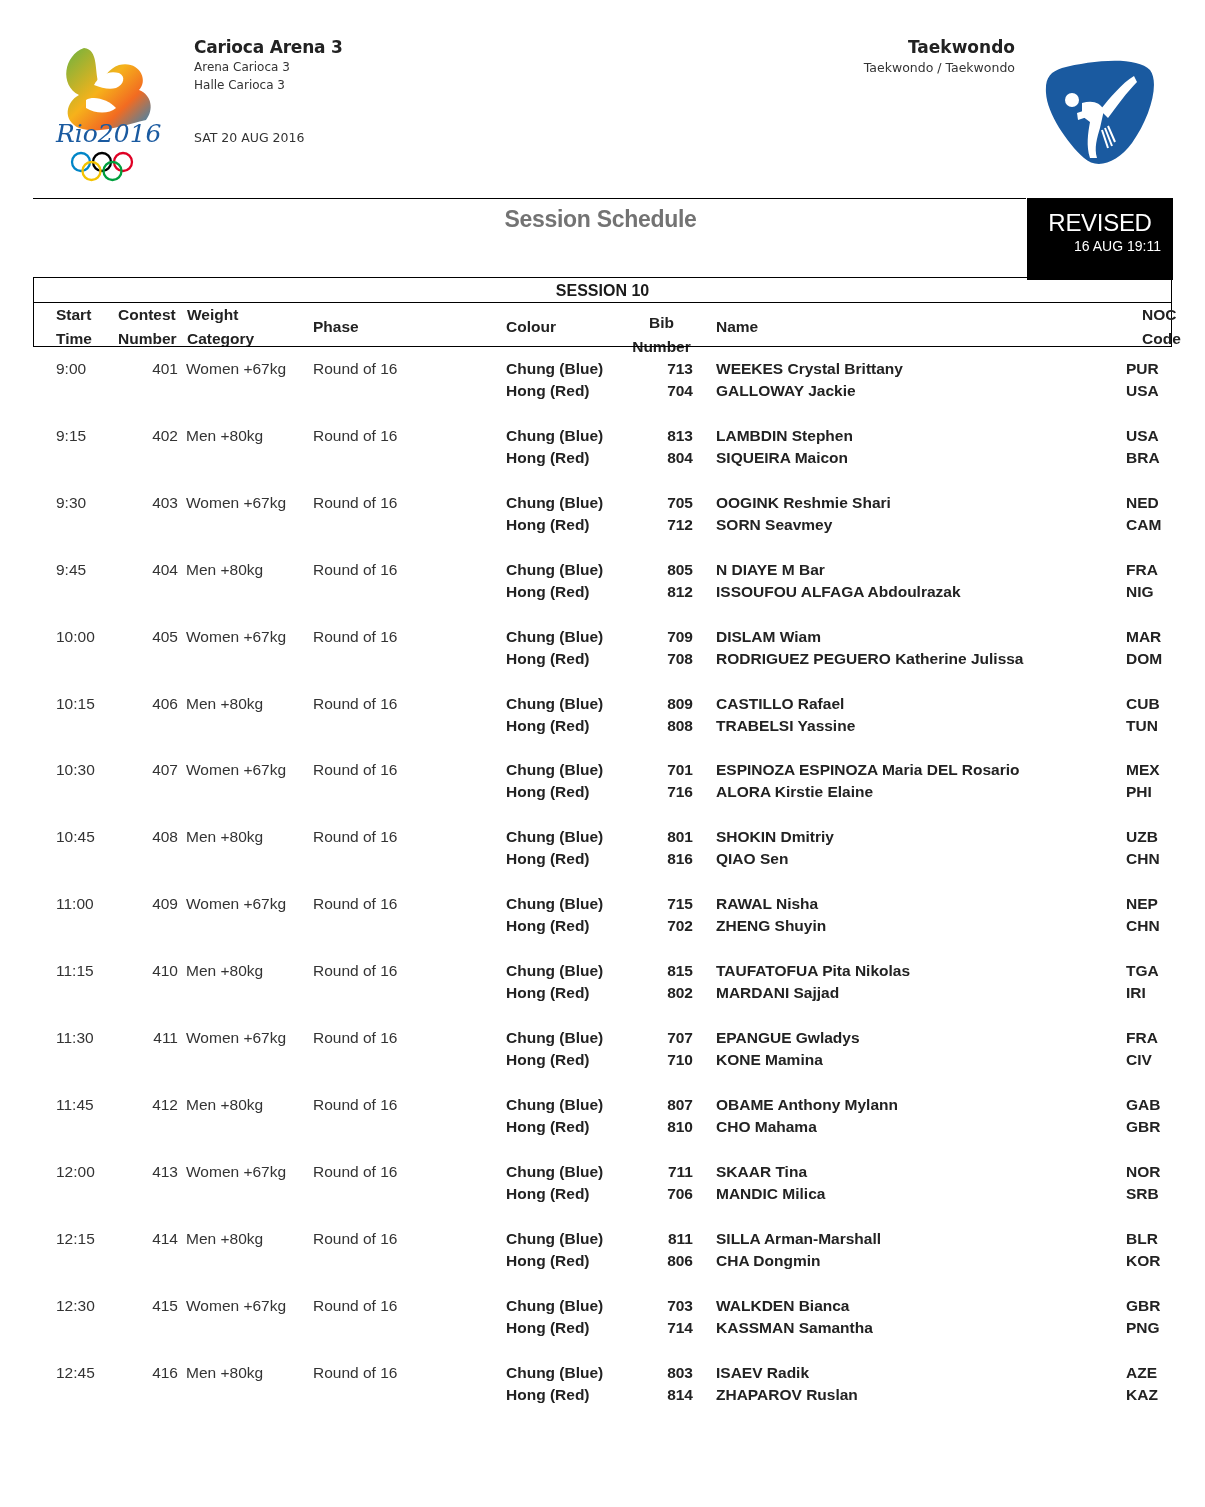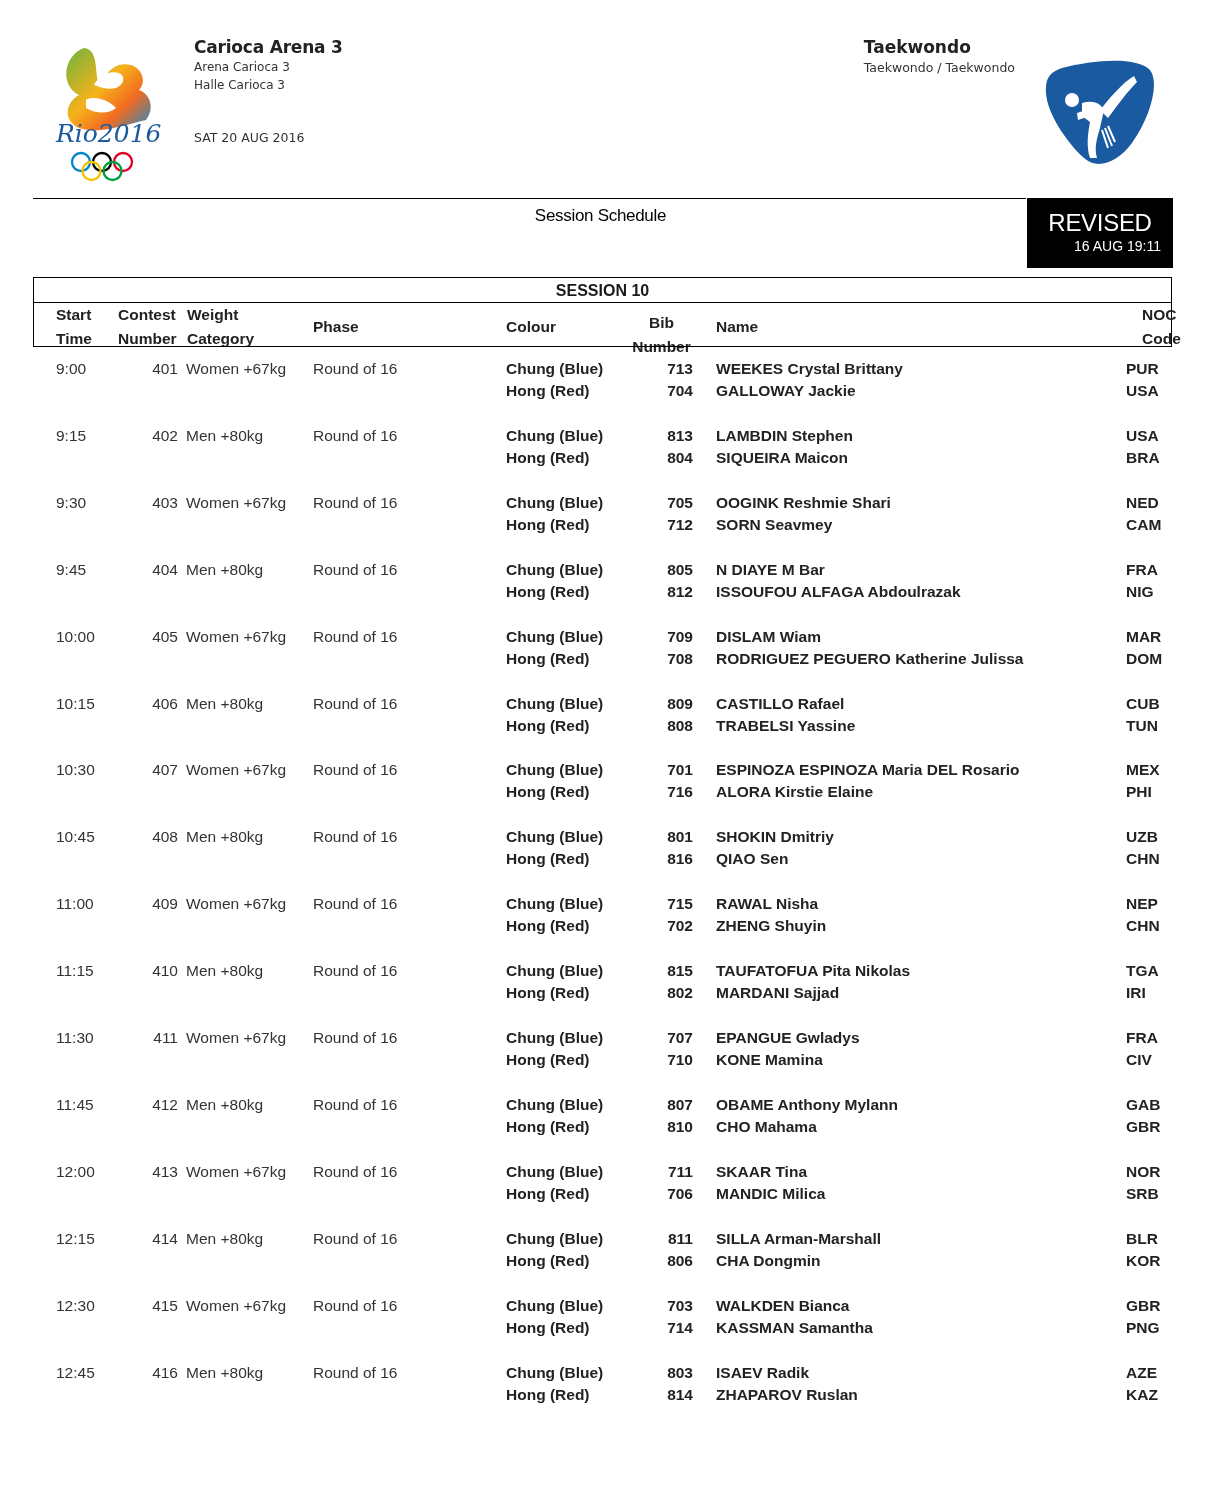--- a/index.html
+++ b/index.html
@@ -5,32 +5,32 @@
   html, body { margin: 0; padding: 0; background: #ffffff; }
   body { width: 1205px; height: 1507px; position: relative; overflow: hidden; color: #1a1a1a; font-family: "Liberation Sans", sans-serif; }
 
   
   .rio-logo { position: absolute; left: 54px; top: 40px; width: 110px; height: 150px; }
   .venue { position: absolute; left: 194px; top: 37px; font-family: "DejaVu Sans", sans-serif; }
   .venue .title { font-size: 17px; font-weight: bold; color: #222; letter-spacing: -0.2px; }
   .venue .sub { font-size: 12px; color: #333; line-height: 16px; margin-top: 2px; }
   .venue .date { position: absolute; top: 93px; left: 0; font-size: 12.5px; color: #333; white-space: nowrap; }
 
-  .sport { position: absolute; right: 190px; top: 37px; font-family: "DejaVu Sans", sans-serif; }
+  .sport { position: absolute; right: 190px; top: 37px; text-align: right; font-family: "DejaVu Sans", sans-serif; }
   .sport .title { font-size: 17px; font-weight: bold; color: #222; }
   .sport .sub { font-size: 12.5px; color: #333; margin-top: 3px; }
   .sport-pictogram { position: absolute; left: 1042px; top: 58px; width: 115px; height: 110px; }
 
   .rule-top { position: absolute; left: 33px; top: 198px; width: 993px; height: 0; border-top: 1px solid #000; }
 
   .doc-title { position: absolute; left: 33px; width: 1135px; top: 206px; text-align: center; }
-  .doc-title .main { font-size: 17px; font-weight: normal; color: #000000; letter-spacing: -0.3px; }
+  .doc-title .main { font-size: 23px; font-weight: bold; color: #737373; letter-spacing: -0.3px; }
   .doc-title .sub { font-size: 19px; color: #333; margin-top: 2px; letter-spacing: -0.2px; }
 
-  .revised { position: absolute; left: 1027px; top: 198px; width: 146px; height: 70px; background: #000; color: #fff; text-align: center; }
+  .revised { position: absolute; left: 1027px; top: 198px; width: 146px; height: 82px; background: #000; color: #fff; text-align: center; }
   .revised .big { font-size: 24px; margin-top: 11px; letter-spacing: -0.3px; }
   .revised .small { font-size: 14px; margin-top: 1px; padding-left: 35px; }
 
   
   .session-box { position: absolute; left: 33px; top: 277px; width: 1139px; height: 69px; border: 1px solid #000; border-bottom: none; box-sizing: border-box; }
   .session-label { position: absolute; left: 0; right: 0; top: 277px; height: 25px; line-height: 27px; text-align: center; font-weight: bold; font-size: 16px; }
   .session-rule { position: absolute; left: 33px; top: 302px; width: 1139px; border-top: 1px solid #000; }
   .header-rule { position: absolute; left: 33px; top: 346px; width: 1139px; border-top: 1.5px solid #000; }
 
   .th { position: absolute; font-weight: bold; font-size: 15.5px; line-height: 24px; color: #222; }

